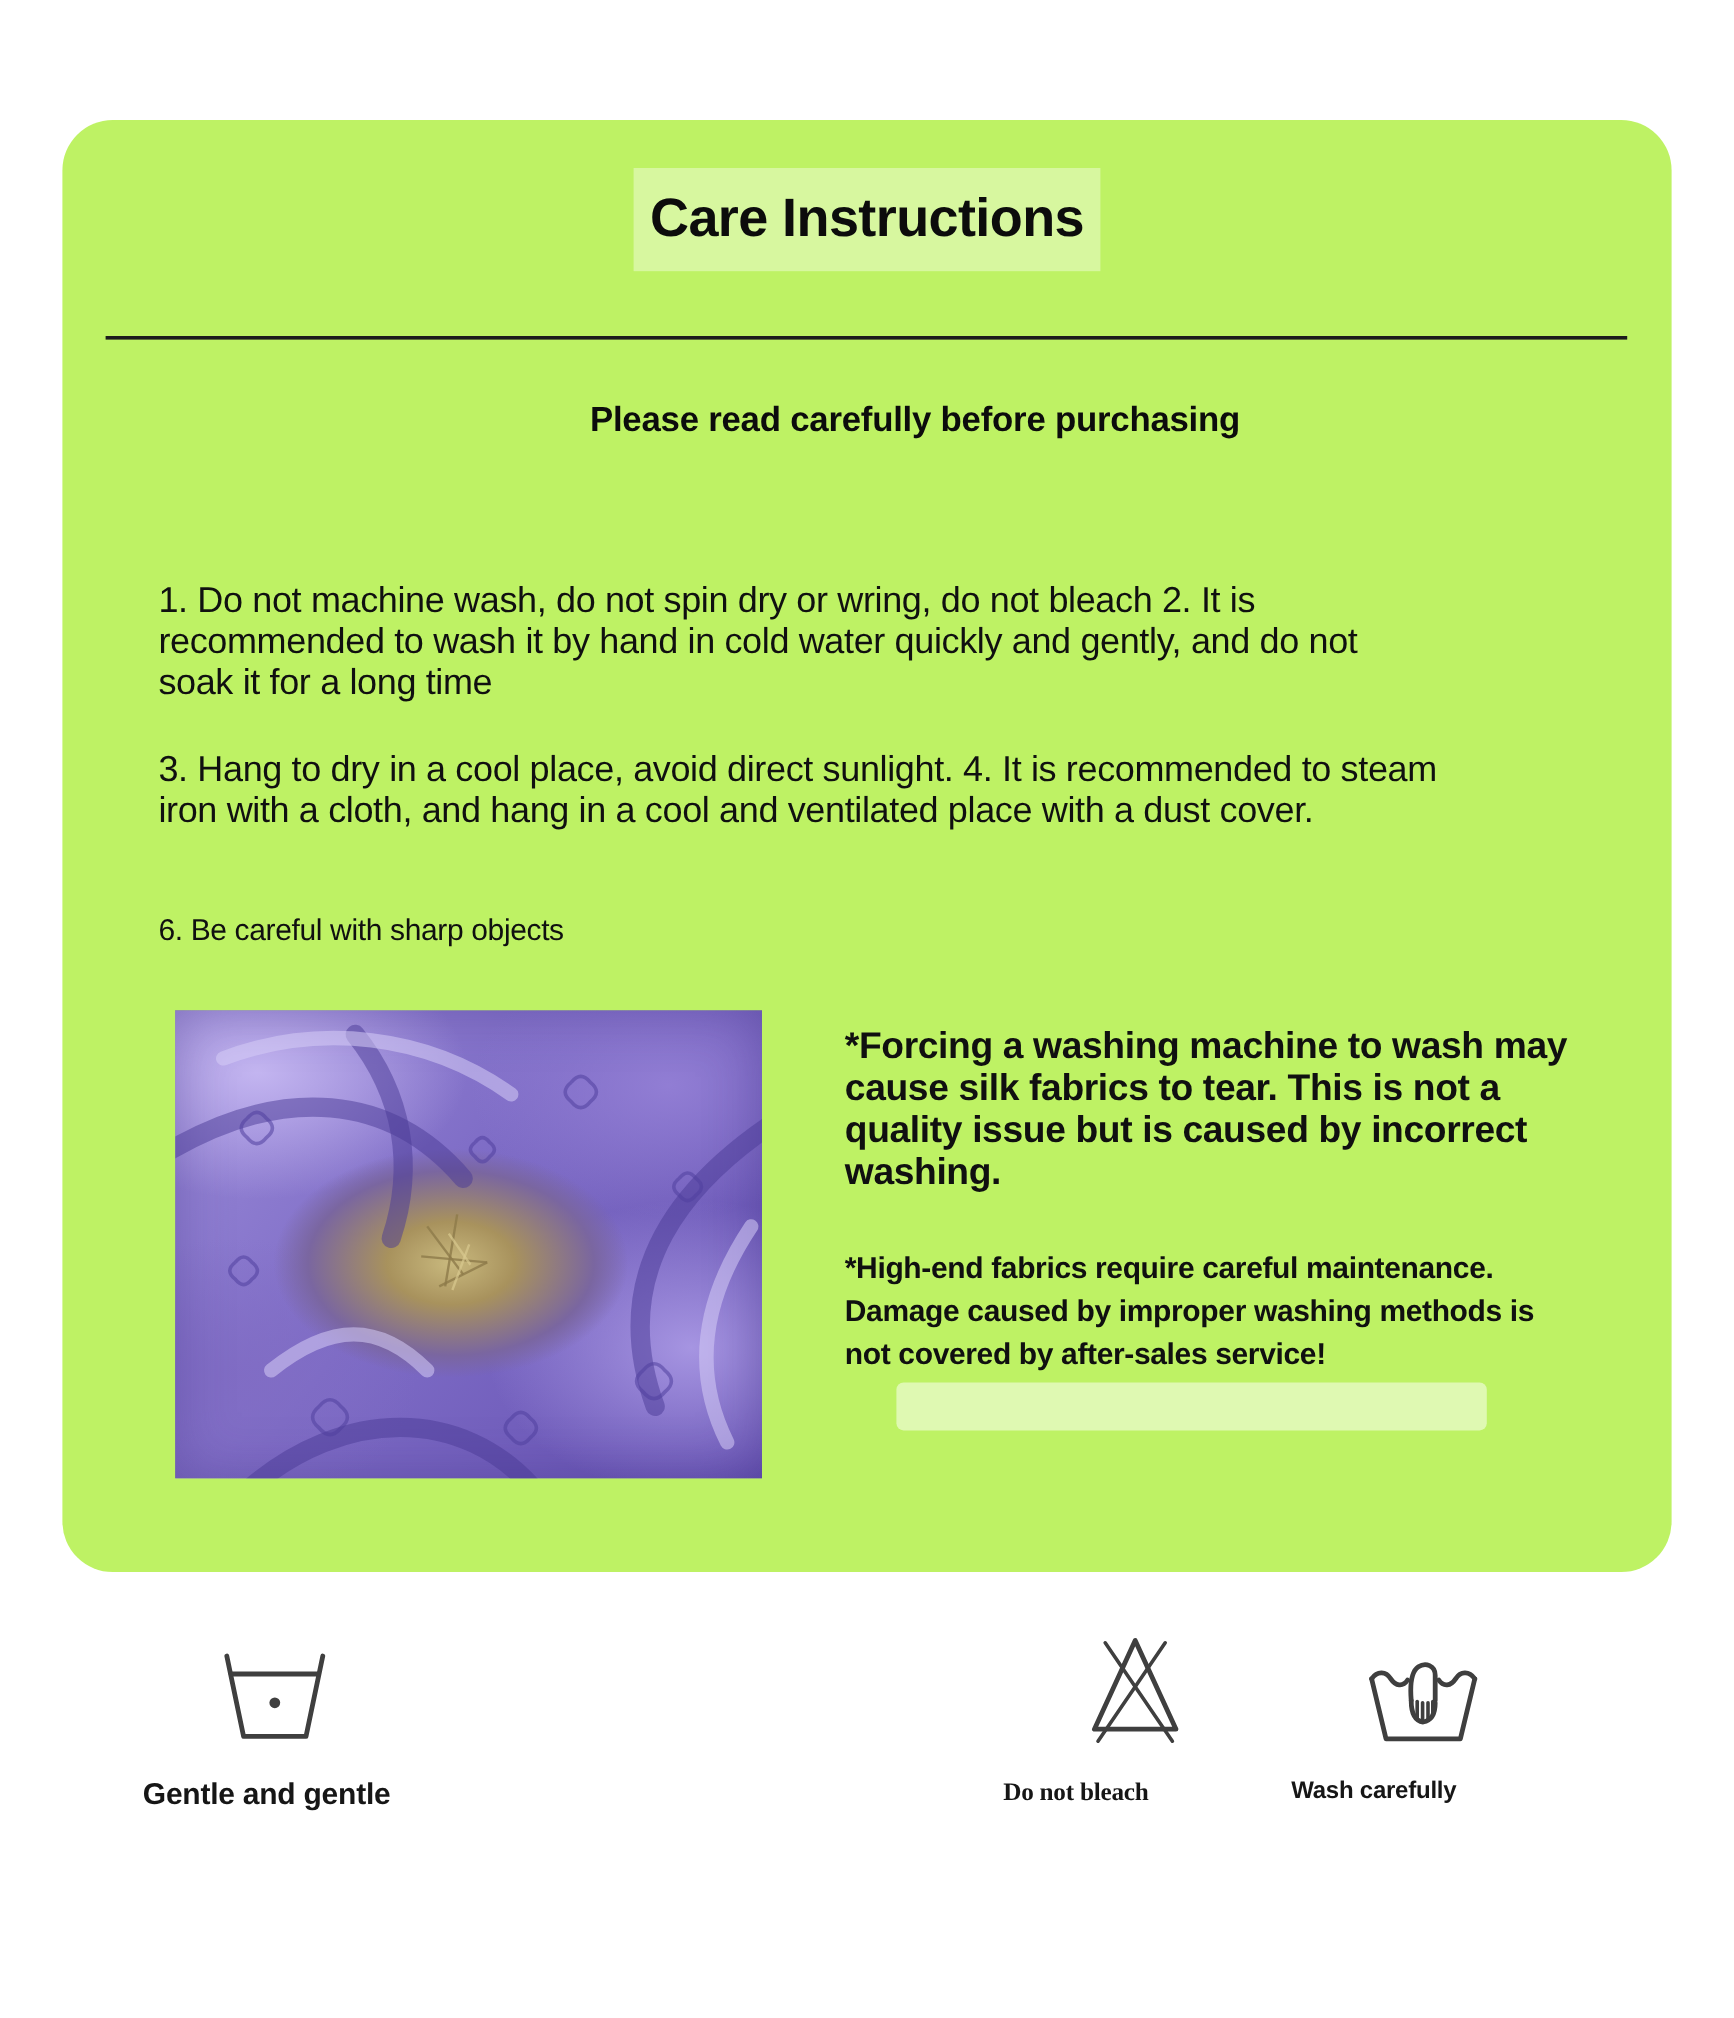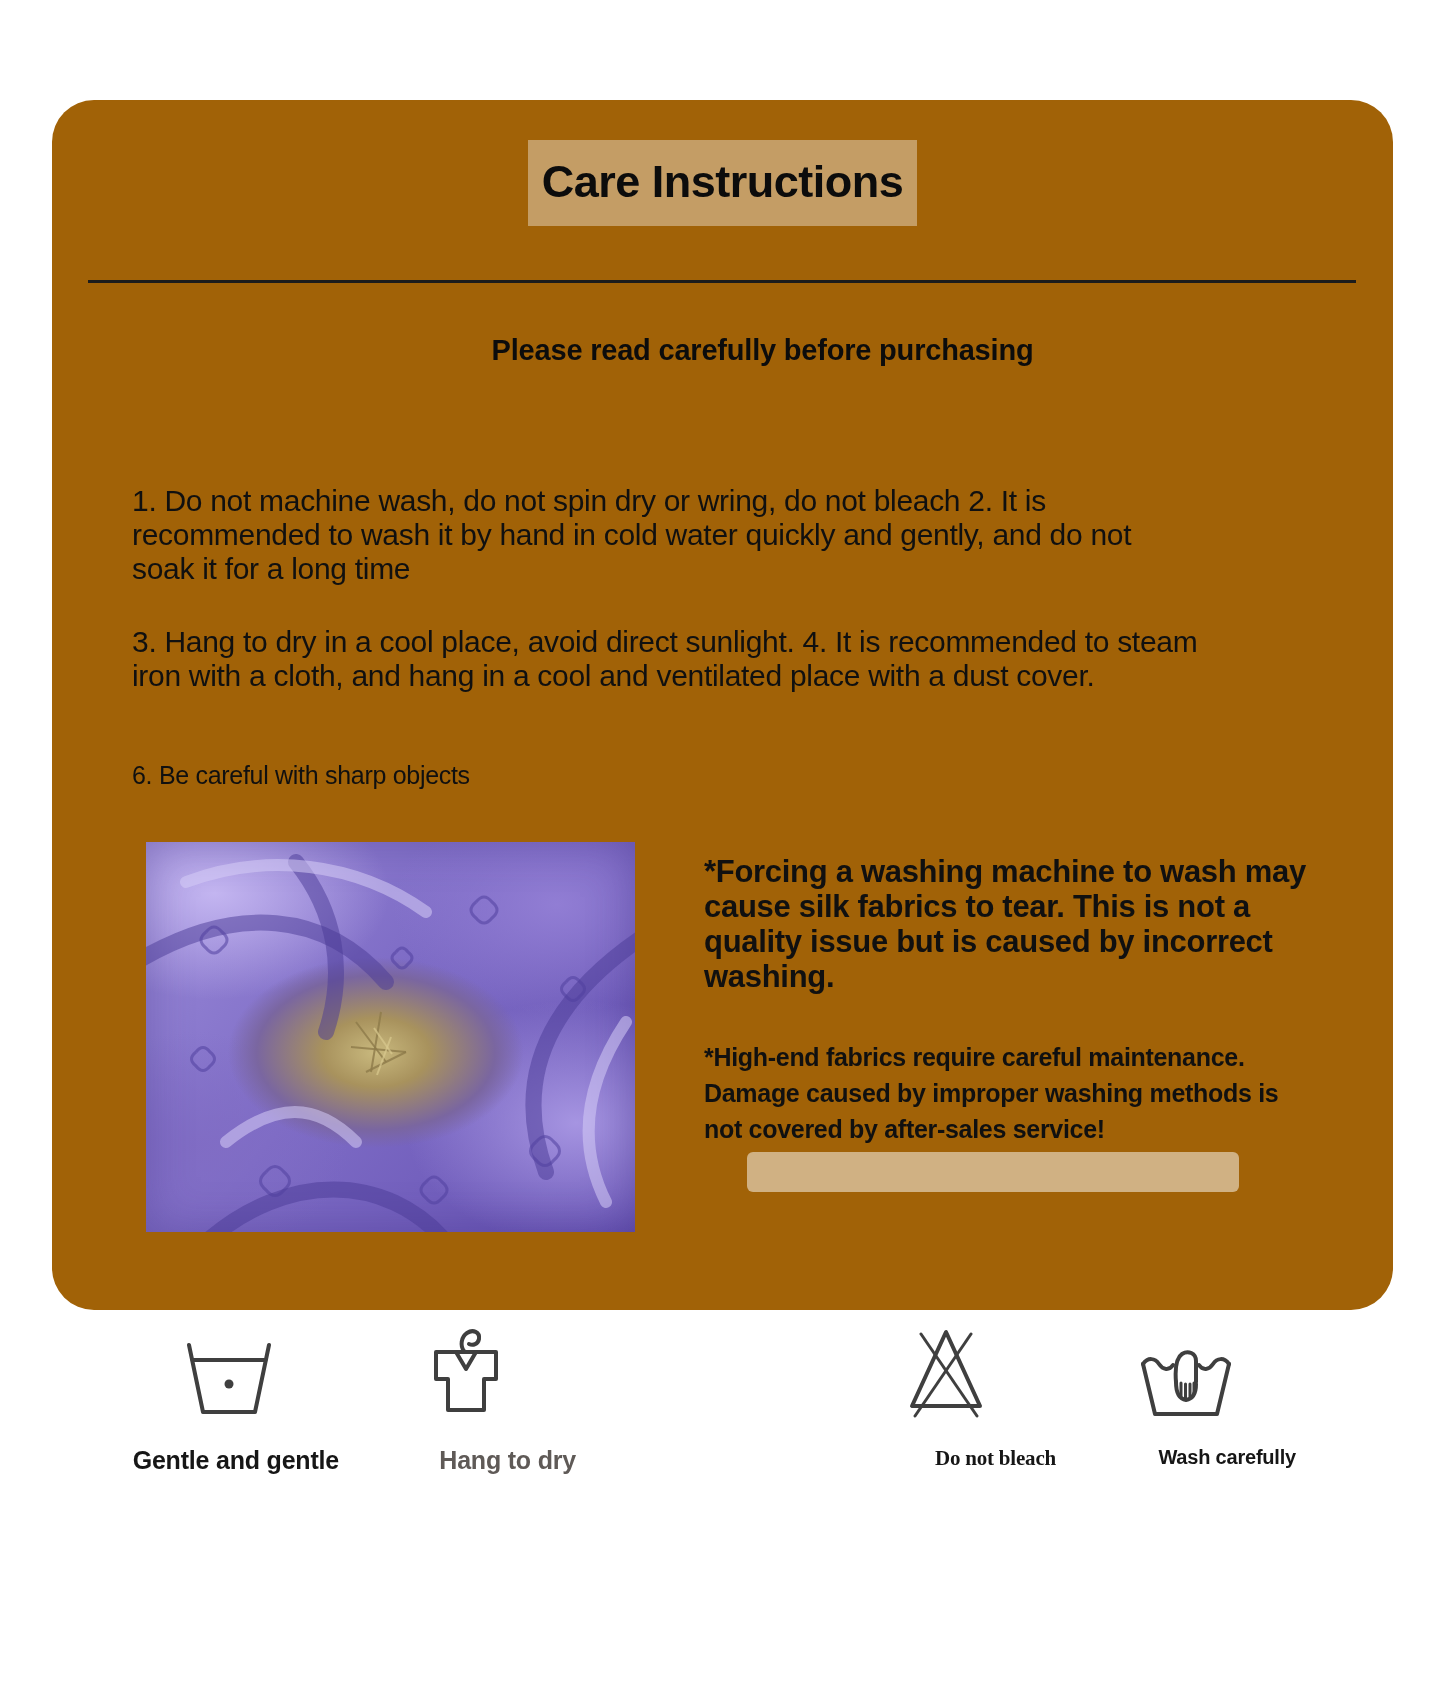--- a/index.html
+++ b/index.html
@@ -2,21 +2,21 @@
 <html><head>
 <meta charset="utf-8">
 <style>
   html,body{margin:0;padding:0;background:#ffffff;}
   .page{
     position:relative;width:1445px;height:1682px;background:#ffffff;
     font-family:"Liberation Sans",sans-serif;color:#0e0e0e;overflow:hidden;
   }
   .card{
     position:absolute;left:52px;top:100px;width:1341px;height:1210px;
-    background:#a16207;border-radius:42px;
+    background:#bef264;border-radius:42px;
   }
   .title-row{position:absolute;left:0;top:40px;width:100%;text-align:center;}
   .title-highlight{
     display:inline-block;background:rgba(255,255,255,0.38);
     padding:16px 14px 18px 14px;
   }
   .page-title{
     font-size:45px;font-weight:700;letter-spacing:-0.5px;color:#0c0c0c;
   }
   .divider{
@@ -44,21 +44,21 @@
     box-shadow: inset 0 0 46px rgba(55,38,120,0.35);
   }
   .fabric svg{position:absolute;left:0;top:0;}
   .warning{position:absolute;font-weight:700;color:#101010;letter-spacing:-0.3px;}
   .warning-primary{left:652px;top:754px;width:620px;font-size:31px;line-height:35px;}
   .warning-secondary{left:652px;top:939px;width:600px;font-size:25px;line-height:36px;}
   .watermark-band{
     position:absolute;left:695px;top:1052px;width:492px;height:40px;
     background:rgba(255,255,255,0.5);border-radius:6px;
   }
-  .care-col{position:absolute;top:1310px;width:220px;text-align:right;}
+  .care-col{position:absolute;top:1345px;width:220px;text-align:left;}
   .col-1{left:119px;} .col-2{left:356px;} .col-3{left:593px;} .col-4{left:836px;font-family:Liberation Serif, serif;} .col-5{left:1076px;}
   .icon-box{height:108px;display:flex;align-items:flex-end;justify-content:center;}
   .care-label{
     display:block;margin-top:28px;font-weight:700;color:#161616;letter-spacing:-0.2px;
   }
   .label-1{font-size:25px;}
   .label-2{font-size:25px;color:#5f5a57;}
   .label-3{font-size:21px;}
   .label-4{font-size:21px;}
   .label-5{font-size:20px;}
@@ -131,30 +131,20 @@
     <div class="icon-box">
       <svg class="cicon" width="94" height="78" viewBox="0 0 94 78">
         <path d="M7 5 L21 72 L73 72 L87 5"></path>
         <path d="M10.5 20 L83.5 20"></path>
         <circle cx="47" cy="44" r="4.5" fill="#3f3f3f" stroke="none"></circle>
       </svg>
     </div>
     <span class="care-label label-1">Gentle and gentle</span>
   </div>
 
-  <div class="care-col col-2">
-    <div class="icon-box">
-      <svg class="cicon" width="96" height="96" viewBox="0 0 96 96">
-        <path d="M46 29 C42 24 43 15 49 11 C55 7 62 10 61 17 C60 22 55 24 51 22"></path>
-        <path d="M18 30 L78 30 L78 57 L66 57 L66 88 L30 88 L30 57 L18 57 Z"></path>
-        <path d="M38 30 L48 47 L58 30"></path>
-      </svg>
-    </div>
-    <span class="care-label label-2">Hang to dry</span>
-  </div>
 
 
   <div class="care-col col-4">
     <div class="icon-box">
       <svg class="cicon" width="96" height="98" viewBox="0 0 96 98">
         <path d="M48 12 L14 86 L82 86 Z"></path>
         <g stroke-width="3">
           <path d="M23 14 L79 96"></path>
           <path d="M73 14 L17 96"></path>
         </g>

